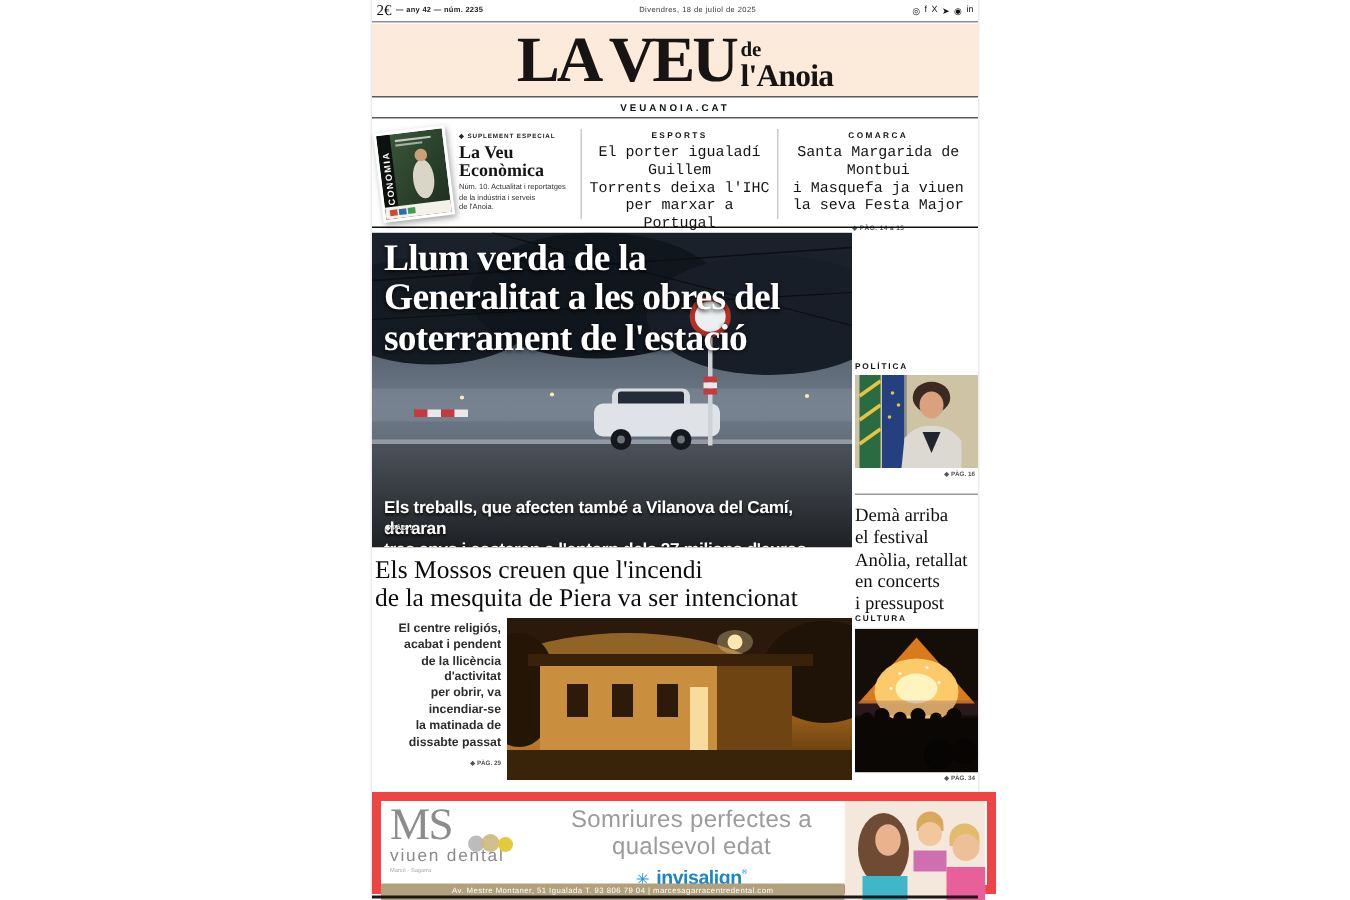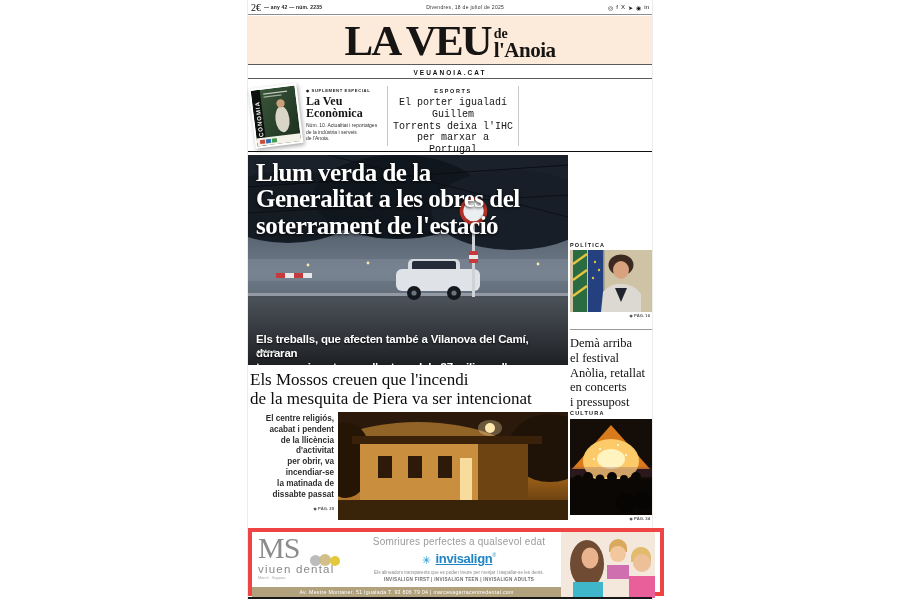--- a/index.html
+++ b/index.html
@@ -66,29 +66,29 @@
   
   .ss-head{left:2px;top:370px;width:318px;font-family:"Liberation Serif",serif;
            font-size:17px;line-height:1.12;color:#0c0c0c;}
   .ss-side{left:0;top:414px;width:86px;text-align:right;font-weight:bold;font-size:8.2px;
            color:#2d2d2d;line-height:1.32;}
   .ss-ref{left:0;top:506px;width:86px;text-align:right;font-size:4.2px;font-weight:bold;color:#555;}
   .mosque{left:90px;top:412px;width:230px;height:108px;overflow:hidden;}
   .mosque svg{position:absolute;left:0;top:0;width:100%;height:100%;}
 
   
-  .ad{left:0;top:528px;width:416px;height:68px;border:4px solid #ef4444;background:#fff;box-sizing:border-box;}
+  .ad{left:0;top:528px;width:416px;height:68px;border:6px solid #ef4444;background:#fff;box-sizing:border-box;}
   .ad-logo{position:absolute;left:6px;top:1px;width:100px;}
   .ms{font-family:"Liberation Serif",serif;font-size:30px;color:#8c8c8c;letter-spacing:-1px;line-height:1;}
   .ms-circles{position:absolute;left:52px;top:20px;width:40px;height:14px;}
   .ms-circles i{position:absolute;border-radius:50%;display:block;}
   .cd{font-size:11.5px;color:#8a8a8a;letter-spacing:1.2px;margin-top:0px;}
   .cd-sub{font-size:3.8px;color:#a8a8a8;margin-top:1px;}
   .ad-center{position:absolute;left:106px;top:4px;width:202px;text-align:center;}
-  .ad-head{font-size:10px;color:#9b9b9b;letter-spacing:.2px;}
+  .ad-head{font-size:16px;color:#9b9b9b;letter-spacing:.2px;}
   .inv-row{margin-top:2px;}
   .inv-star{color:#2196d3;font-size:11px;vertical-align:-1px;}
   .inv{font-weight:bold;font-size:13px;color:#1d84c5;letter-spacing:-.3px;text-decoration:underline;}
   .inv-mark{font-size:5px;color:#1d84c5;vertical-align:super;}
   .ad-desc{font-size:4.6px;color:#8c8c8c;margin-top:3px;}
   .ad-lines{font-size:4.6px;font-weight:bold;color:#6f6f6f;margin-top:2px;letter-spacing:.3px;}
   .ad-photo{position:absolute;left:309px;top:0;width:94px;height:66px;overflow:hidden;}
   .ad-photo svg{position:absolute;left:0;top:0;width:100%;height:100%;}
   .ad-bar{position:absolute;left:0;top:55px;width:309px;height:11px;background:#b1a17c;color:#fff;
           font-size:5.2px;text-align:center;line-height:11px;letter-spacing:.3px;}
@@ -154,20 +154,27 @@
 
   <div class="abs vline" style="left:139px;"></div>
   <div class="abs vline" style="left:270px;"></div>
 
   <div class="abs teaser" style="left:142px;width:126px;">
     <div class="t-sec">ESPORTS</div>
     <div class="t-head pre">El porter igualadí Guillem
 Torrents deixa l'IHC
 per marxar a Portugal</div>
     <div class="t-ref">◆ PÀG. 25</div>
+  </div>
+  <div class="abs teaser" style="left:273px;width:129px;">
+    <div class="t-sec">COMARCA</div>
+    <div class="t-head pre">Santa Margarida de Montbui
+i Masquefa ja viuen
+la seva Festa Major</div>
+    <div class="t-ref">◆ PÀG. 14 a 15</div>
   </div>
 
   <div class="abs rule"></div>
 
   <div class="abs lead">
     <svg viewBox="0 0 320 210" preserveAspectRatio="none">
       <defs>
         <linearGradient id="skyg" x1="0" y1="0" x2="0" y2="1">
           <stop offset="0" stop-color="#2a323e"></stop>
             <stop offset=".55" stop-color="#6e7a88"></stop>

